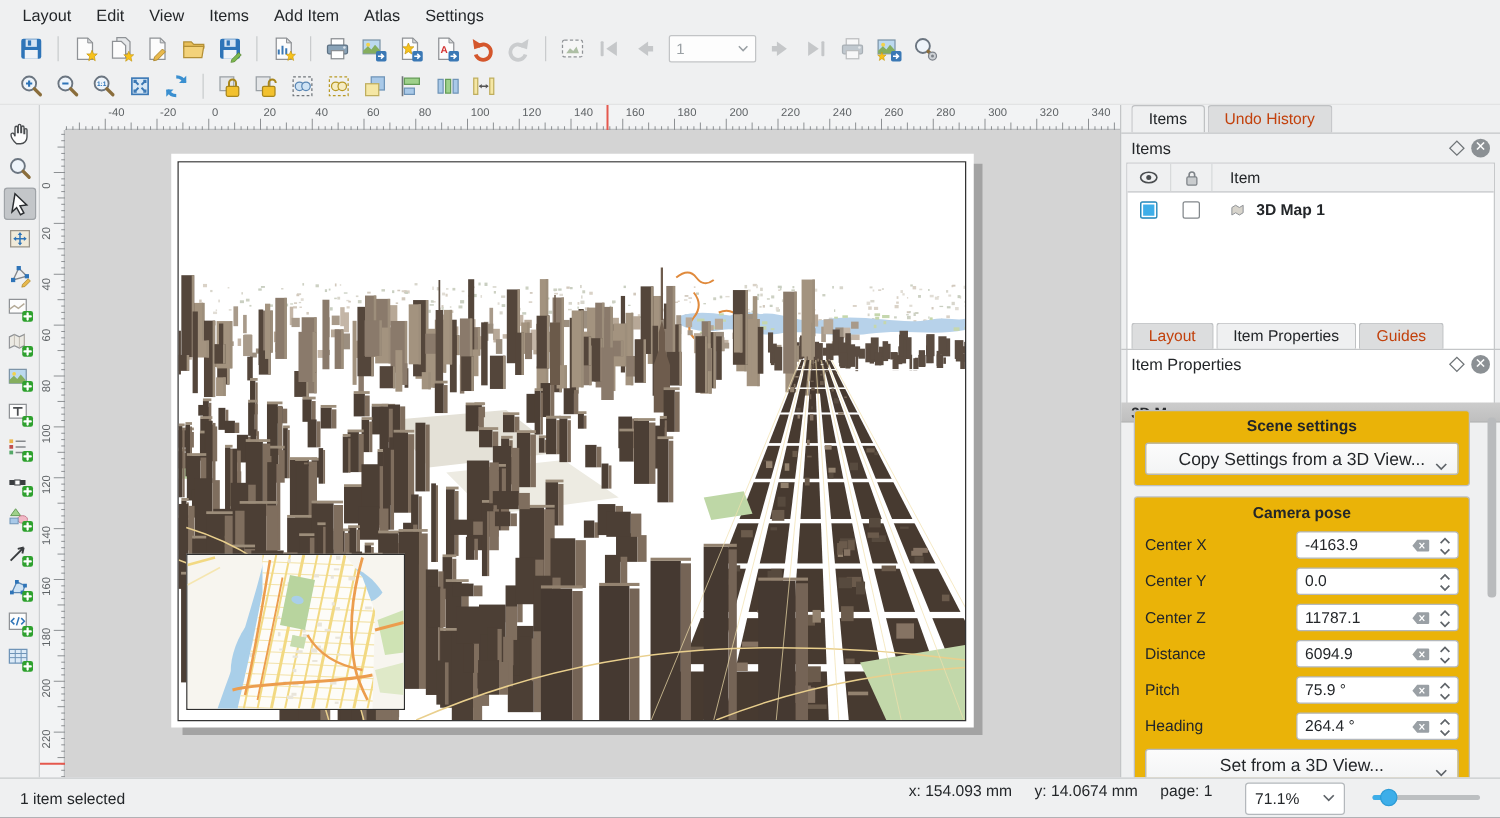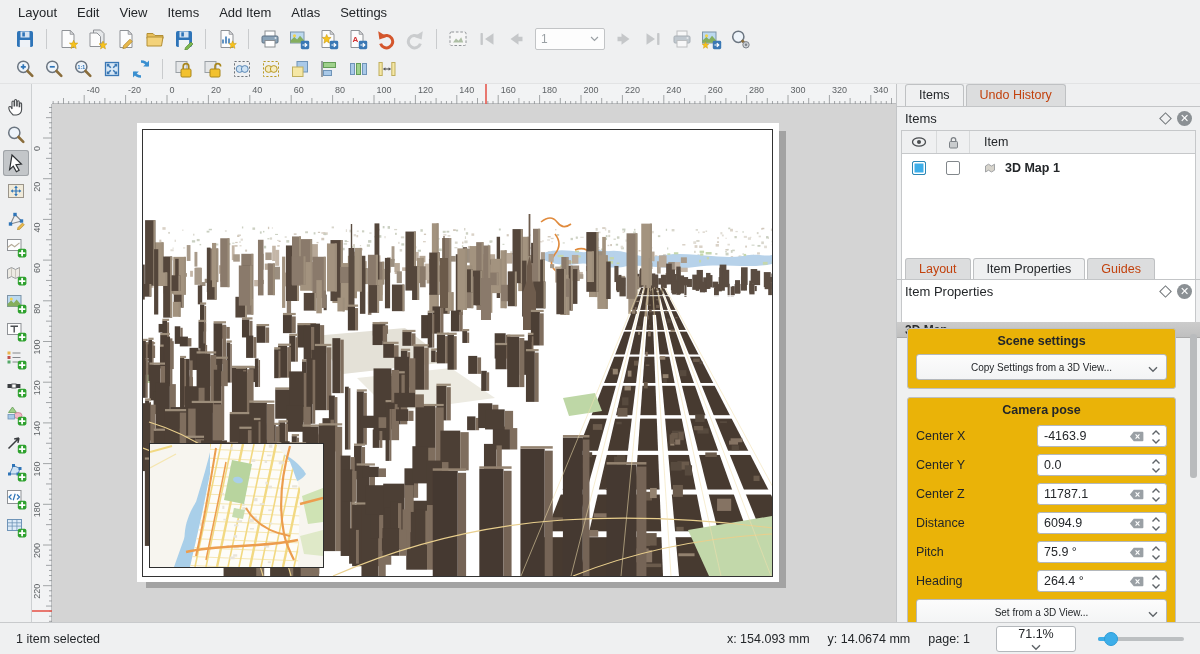--- a/index.html
+++ b/index.html
@@ -57,35 +57,35 @@
   .cb.off{border:1px solid #82878b;background:#fff;}
   .irow .icon{width:16px;margin-right:5px;display:flex;}
   .irow .lbl.bold{font-weight:bold;}
   #props-title{top:195px;}
   #type-header{position:absolute;left:0;top:219px;width:100%;height:16px;background:linear-gradient(#cccccc,#bfbfbf);
                border-bottom:1px solid #a9a9a9;font-size:12px;font-weight:bold;color:#2b2d2f;padding:1px 0 0 8px;box-sizing:border-box;margin-top:19px;}
   #props-content{position:absolute;left:0;top:236px;width:100%;bottom:0;overflow:hidden;}
   .groupbox{margin:8px 24px 0 10px;border:1px solid #bdbfc1;border-radius:3px;padding:3px 6px 8px;background:#eab308;}
   .gtitle{text-align:center;font-weight:bold;font-size:12.5px;padding:2px 0 6px;}
   .pbtn{height:24px;background:linear-gradient(#fcfcfc,#f3f4f5);border:1px solid #b4b8bc;border-radius:3px;
-        display:flex;align-items:center;justify-content:center;position:relative;font-size:10px;margin:0 2px;}
+        display:flex;align-items:center;justify-content:center;position:relative;font-size:14px;margin:0 2px;}
   .pbtn .chev{position:absolute;right:8px;top:9px;}
   .frow{display:flex;align-items:center;margin:2px 2px 7px;height:22px;}
   .frow .flabel{font-size:12.5px;}
   .spin{margin-left:auto;width:130px;height:22px;background:#fff;border:1px solid #b4b8bc;border-radius:3px;
         box-sizing:border-box;display:flex;align-items:center;padding-left:6px;font-size:12.5px;position:relative;}
   .spin .clear{position:absolute;right:22px;top:5px;}
   .spin .ud{position:absolute;right:4px;top:2px;}
   #props-scroll{position:absolute;right:3px;top:14px;width:7px;height:144px;background:#b9bbbd;border-radius:3px;}
   
   #status{position:absolute;left:0;top:622px;width:100%;height:32px;border-top:1px solid #c8cacc;
           display:flex;align-items:center;padding:0 16px;box-sizing:border-box;font-size:12.5px;background:#eff0f1;}
-  #status .right{margin-left:auto;display:flex;align-items:center;gap:18px;}
+  #status .right{margin-left:auto;display:flex;align-items:flex-start;gap:18px;}
   #zoom-combo{width:64px;height:24px;background:#fff;border:1px solid #b4b8bc;border-radius:3px;display:flex;
-              align-items:center;justify-content:space-between;padding:0 7px;margin-left:8px;flex-direction:column;}
+              align-items:center;justify-content:space-between;padding:0 7px;margin-left:8px;}
   #zoom-slider{width:86px;height:24px;position:relative;margin-left:4px;}
   #zoom-slider .groove{position:absolute;left:0;right:0;top:10px;height:4px;background:#bcbfc1;border-radius:2px;}
   #zoom-slider .fill{position:absolute;left:0;width:12px;top:10px;height:4px;background:#3daee9;border-radius:2px;}
   #zoom-slider .handle{position:absolute;left:6px;top:5px;width:14px;height:14px;border-radius:50%;background:#3daee9;border:1px solid #2d9cd6;box-sizing:border-box;}
 </style>
 </head>
 <body>
 
 <div id="app">
 

